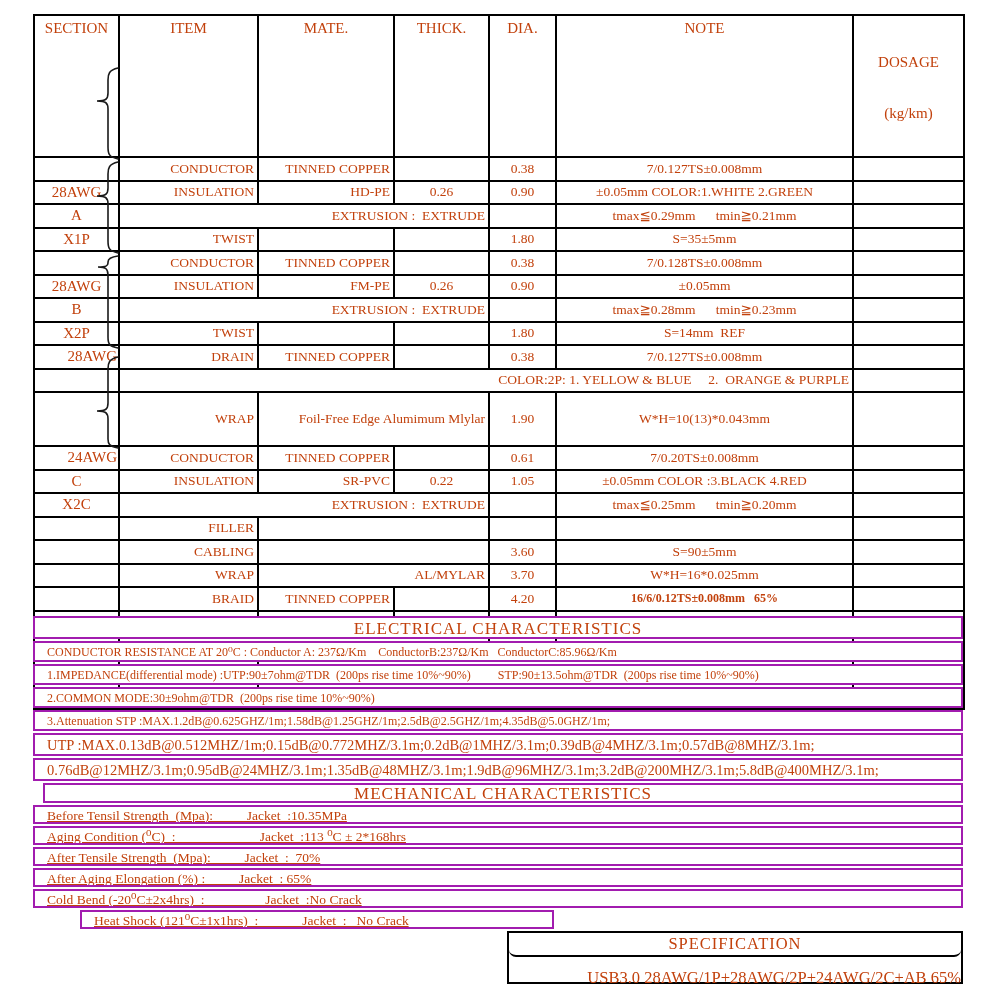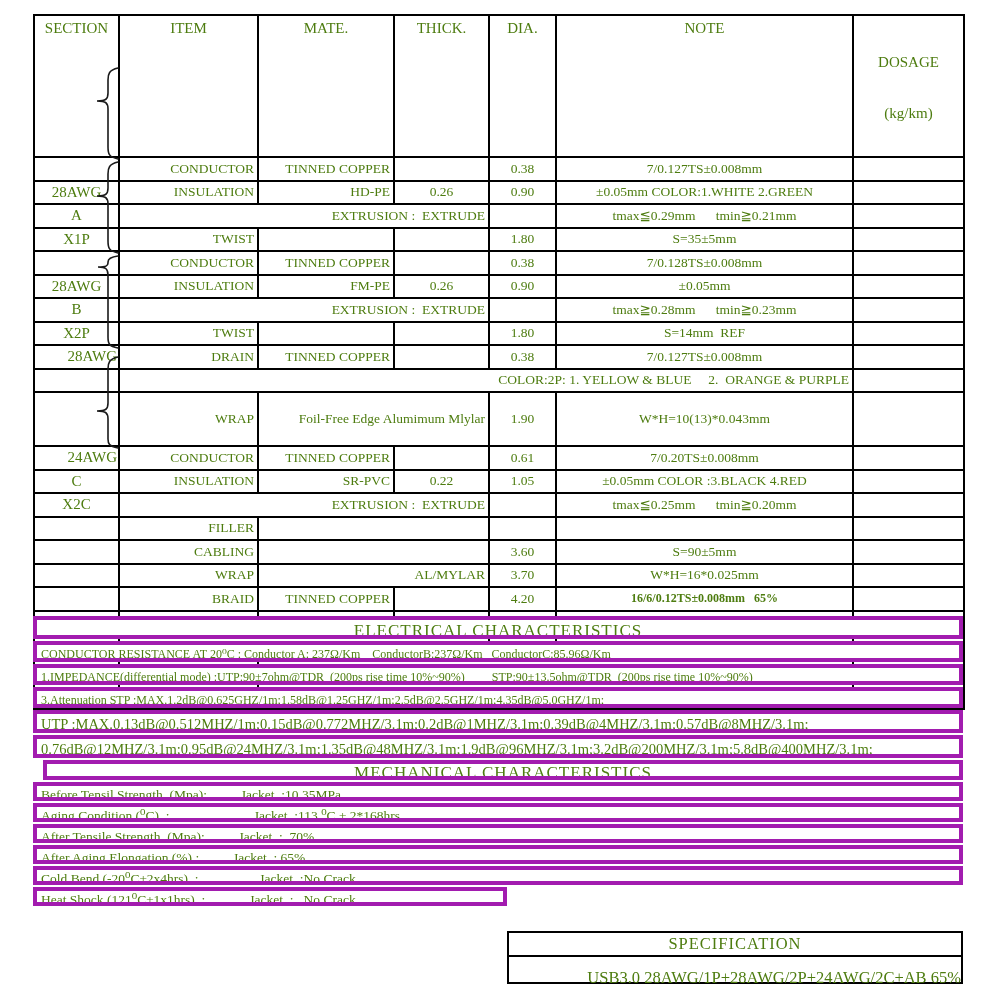--- a/index.html
+++ b/index.html
@@ -1,17 +1,17 @@
 <!DOCTYPE html>
 <html><head>
 <meta charset="utf-8">
 <style>
   html,body{margin:0;padding:0;background:#fff;}
   #canvas{position:relative;width:876px;height:991px;background:#fff;
-          font-family:"Liberation Serif","DejaVu Serif",serif;color:#4d7c0f;}
+          font-family:"Liberation Serif","DejaVu Serif",serif;color:#c2410c;}
 
   
   #spec-table{position:absolute;left:33px;top:14px;border-collapse:collapse;
               table-layout:fixed;width:930px;font-size:13.5px;}
   #spec-table td,#spec-table th{border:2px solid #000;padding:0 3px;overflow:hidden;
               white-space:pre;text-align:center;vertical-align:middle;}
   #spec-table thead th{height:48px;vertical-align:top;padding-top:4px;
               font-weight:normal;font-size:15px;}
   #main-rows tr{height:23.5px;}
   #main-rows tr:nth-child(11){height:54px;}
@@ -20,35 +20,35 @@
   #main-rows td.left{text-align:right;}
   #main-rows td.sec{font-size:15px;}
   #main-rows td.sec.right{text-align:right;padding-right:1px;}
   #main-rows td.sm{font-size:12px;font-weight:bold;}
   #main-rows td.vtop{vertical-align:top;}
   .mline{height:26px;line-height:26px;overflow:hidden;}
   .mline + .mline{height:23px;line-height:22px;}
 
   
   #lower{position:absolute;left:33px;top:616px;width:930px;}
-  .srow{box-sizing:border-box;border:4px solid #a21caf;margin-top:2px;background:#fff;
-        white-space:pre;overflow:hidden;padding:0 4px;}
+  .srow{box-sizing:border-box;border:2px solid #a21caf;margin-top:2px;background:#fff;
+        white-space:pre;overflow:hidden;padding:0 12px;}
   .title-row{margin-top:0;height:23px;line-height:21px;font-size:17px;text-align:center;
         letter-spacing:1px;}
   .mech-title{margin-top:2px;height:20px;line-height:18px;margin-left:10px;}
   .elec-sm{font-size:12px;height:21px;line-height:19px;}
   .elec-lg{font-size:14.5px;height:23px;line-height:21px;}
   .mech{font-size:13.5px;height:19px;line-height:17px;text-decoration:underline;}
-  .narrow{width:474px;}
+  .narrow{width:474px;margin-left:47px;}
 
   
   #spec-box{position:absolute;left:507px;top:931px;width:456px;height:53px;
         box-sizing:border-box;border:2px solid #000;background:#fff;}
   #spec-box .t{height:22px;line-height:21px;border-bottom:2px solid #000;
-        text-align:center;font-size:16.5px;letter-spacing:1px;}
+        text-align:center;font-size:16.5px;letter-spacing:1px;border-radius:7px;}
   #spec-box .v{height:27px;line-height:26px;text-align:right;font-size:16.5px;margin-top:8px;}
 
   
   #braces{position:absolute;left:0;top:0;pointer-events:none;}
 </style>
 </head>
 <body>
 
 <div id="canvas">
 
@@ -253,20 +253,21 @@
           <td></td>
         </tr>
       </tbody>
   </table>
 
   <div id="lower">
     <div class="srow title-row">ELECTRICAL CHARACTERISTICS</div>
     <div id="elec-rows">
         <div class="srow elec-sm">CONDUCTOR RESISTANCE AT 20⁰C : Conductor A: 237Ω/Km    ConductorB:237Ω/Km   ConductorC:85.96Ω/Km</div>
         <div class="srow elec-sm">1.IMPEDANCE(differential mode) :UTP:90±7ohm@TDR  (200ps rise time 10%~90%)         STP:90±13.5ohm@TDR  (200ps rise time 10%~90%)</div>
+        <div class="srow elec-sm">2.COMMON MODE:30±9ohm@TDR  (200ps rise time 10%~90%)</div>
         <div class="srow elec-sm">3.Attenuation STP :MAX.1.2dB@0.625GHZ/1m;1.58dB@1.25GHZ/1m;2.5dB@2.5GHZ/1m;4.35dB@5.0GHZ/1m;</div>
         <div class="srow elec-lg">UTP :MAX.0.13dB@0.512MHZ/1m;0.15dB@0.772MHZ/3.1m;0.2dB@1MHZ/3.1m;0.39dB@4MHZ/3.1m;0.57dB@8MHZ/3.1m;</div>
         <div class="srow elec-lg">0.76dB@12MHZ/3.1m;0.95dB@24MHZ/3.1m;1.35dB@48MHZ/3.1m;1.9dB@96MHZ/3.1m;3.2dB@200MHZ/3.1m;5.8dB@400MHZ/3.1m;</div>
       </div>
     <div class="srow title-row mech-title">MECHANICAL CHARACTERISTICS</div>
     <div id="mech-rows">
         <div class="srow mech">Before Tensil Strength  (Mpa):          Jacket  :10.35MPa</div>
         <div class="srow mech">Aging Condition (⁰C)  :                         Jacket  :113 ⁰C ± 2*168hrs</div>
         <div class="srow mech">After Tensile Strength  (Mpa):          Jacket  :  70%</div>
         <div class="srow mech">After Aging Elongation (%) :          Jacket  : 65%</div>

